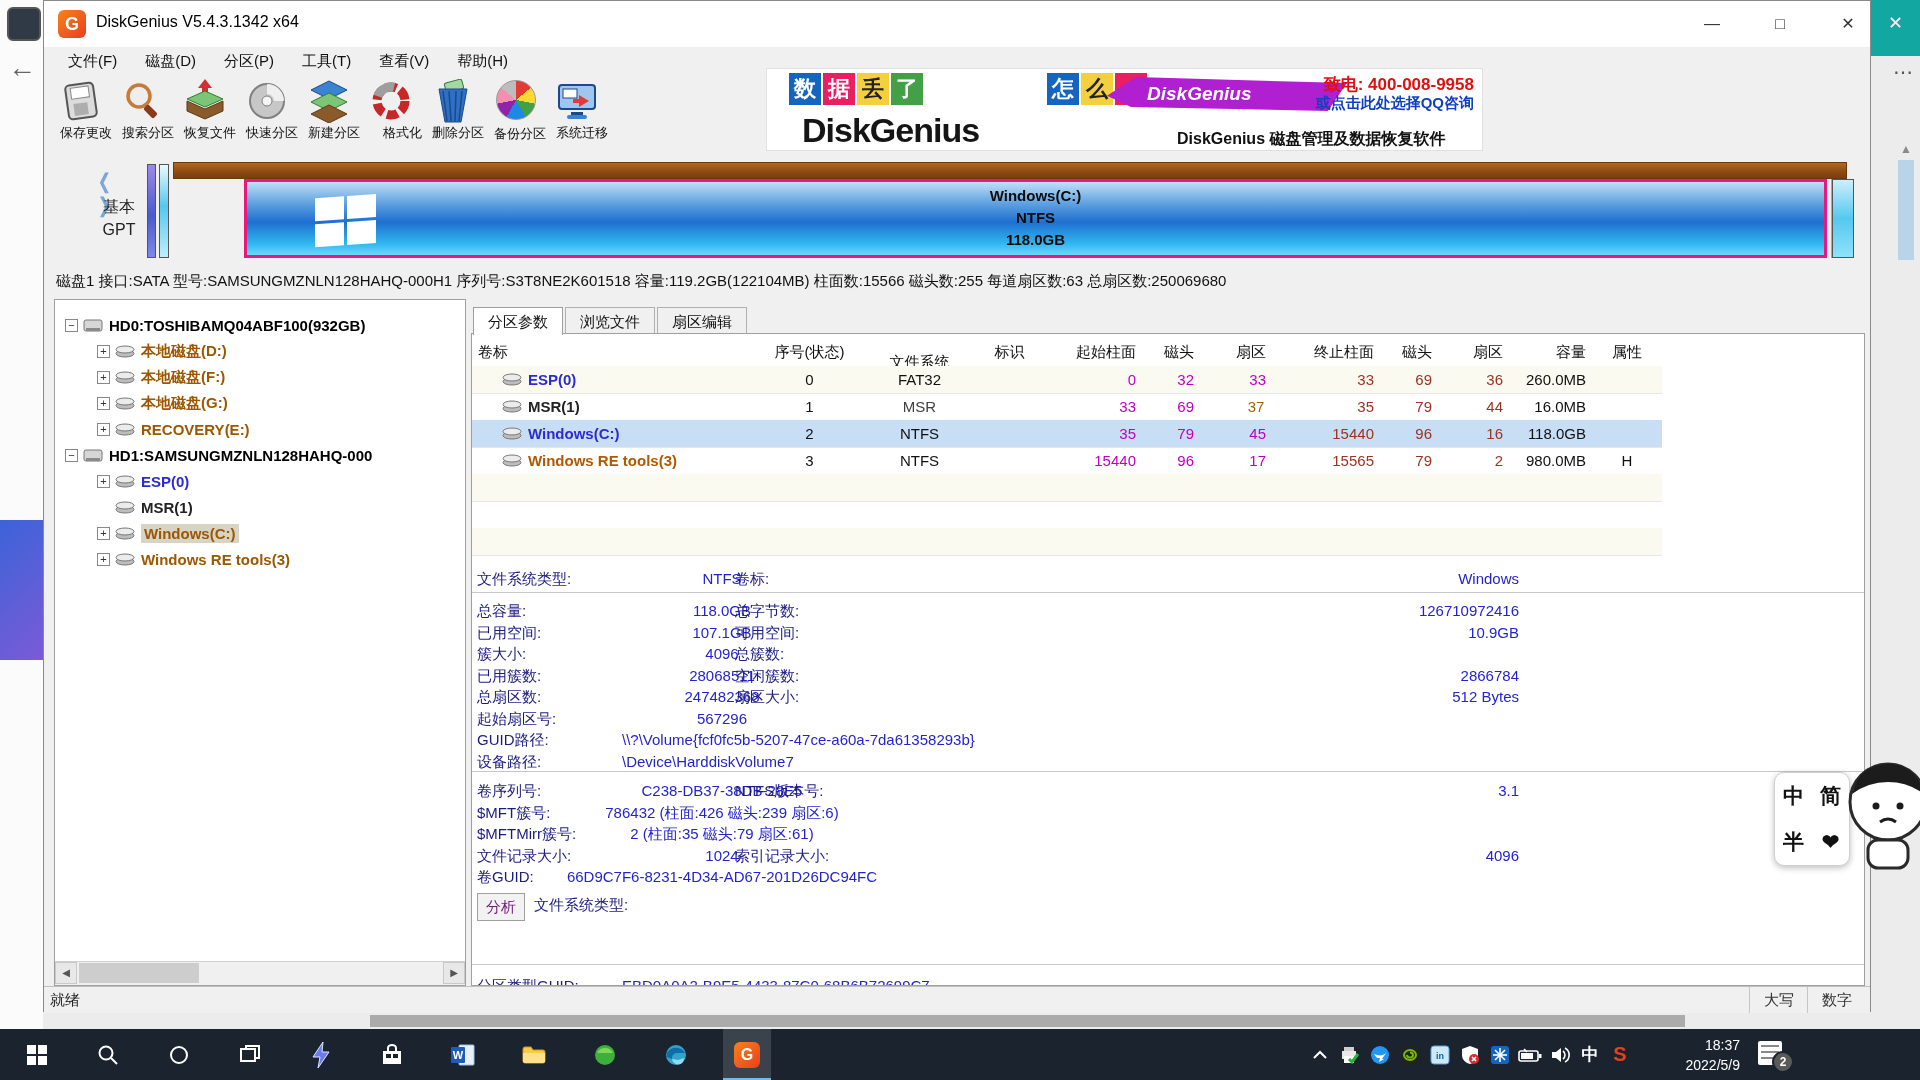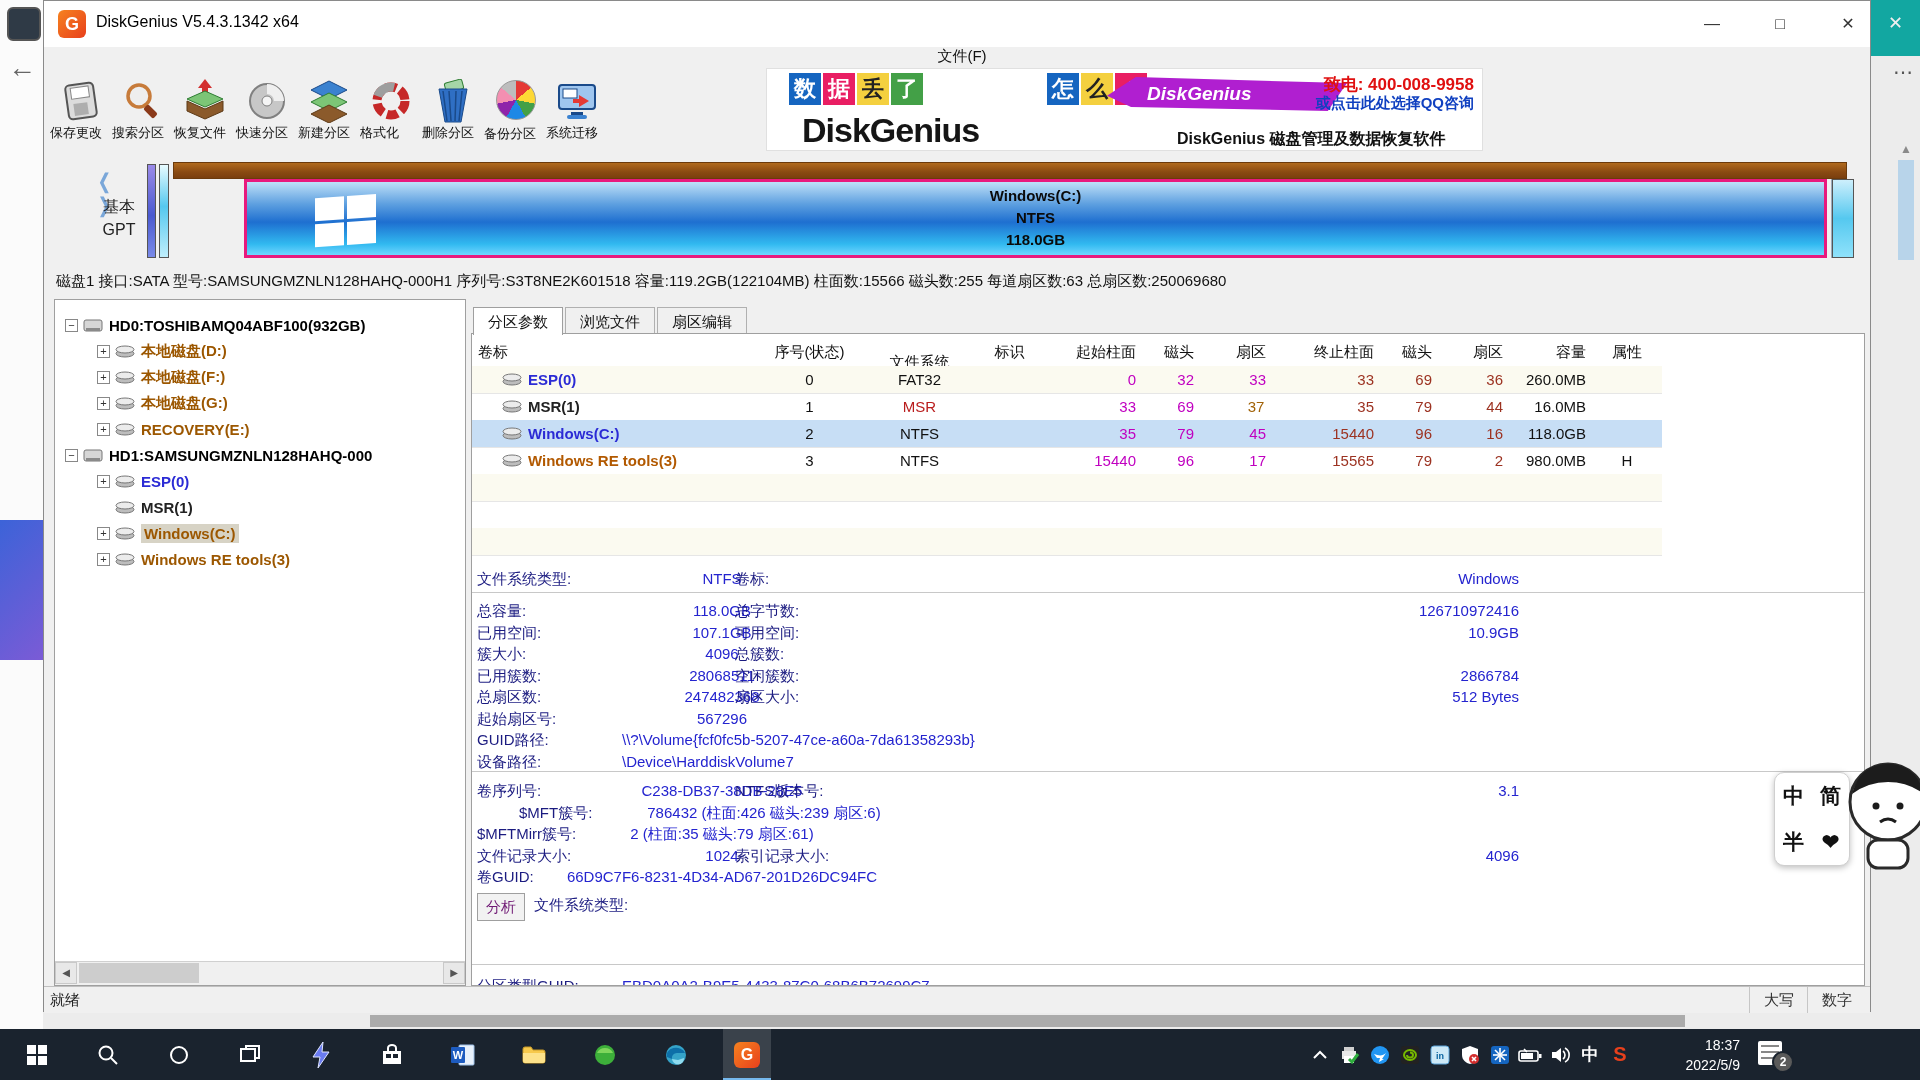--- a/index.html
+++ b/index.html
@@ -18,25 +18,25 @@
   .bg-right .thumb{position:absolute;left:27px;top:160px;width:16px;height:100px;background:#b8d4ea;}
   .under-strip{position:absolute;left:43px;top:1012px;width:1828px;height:17px;background:#ececec;}
   .under-strip .thumb{position:absolute;left:327px;top:3px;width:1315px;height:12px;background:#ababab;}
   
   .win{position:absolute;left:43px;top:0;width:1828px;height:1012px;background:#f0f0f0;border:1px solid #8a8a8a;box-sizing:border-box;}
   .titlebar{position:absolute;left:0;top:0;width:100%;height:46px;background:#fff;}
   .titlebar .logo{position:absolute;left:14px;top:9px;width:28px;height:28px;border-radius:6px;
      background:linear-gradient(135deg,#f6821f,#e8401c);color:#fff;font-weight:bold;font-size:18px;text-align:center;line-height:28px;}
   .titlebar .title{position:absolute;left:52px;top:12px;font-size:16px;color:#000;}
   .winctl{position:absolute;top:0;width:46px;height:46px;text-align:center;line-height:46px;font-size:16px;color:#333;}
-  .menubar{position:absolute;left:0;top:46px;width:100%;height:28px;background:#f0f0f0;display:flex;align-items:center;padding-left:10px;box-sizing:border-box;flex-direction:column;}
+  .menubar{position:absolute;left:0;top:46px;width:100%;height:28px;background:#f0f0f0;display:flex;align-items:center;padding-left:10px;box-sizing:border-box;}
   .menu-item{padding:0 14px;font-size:15px;color:#111;}
   
   .toolbar{position:absolute;left:0;top:74px;width:100%;height:78px;background:#f0f0f0;}
-  .tb-item{position:absolute;top:2px;width:62px;height:74px;text-align:left;}
+  .tb-item{position:absolute;top:2px;width:62px;height:74px;text-align:right;}
   .tb-icon{width:44px;height:44px;margin:2px auto 1px auto;}
   .tb-label{font-size:13px;color:#111;white-space:nowrap;}
   
   .banner{position:absolute;left:722px;top:67px;width:717px;height:83px;background:#fff;overflow:hidden;border:1px solid #e0e0e0;box-sizing:border-box;}
   .tile{position:absolute;top:4px;width:32px;height:32px;font-size:22px;font-weight:bold;text-align:center;line-height:32px;}
   .banner .bigbrand{position:absolute;left:35px;top:42px;font-size:34px;font-weight:900;color:#151515;letter-spacing:-1px;}
   .banner .ribbon{position:absolute;left:340px;top:8px;width:240px;height:34px;background:#b01fd0;
       clip-path:polygon(0 55%,12% 0,100% 18%,92% 100%,10% 88%);}
   .banner .ribbon span{position:absolute;left:40px;top:6px;color:#fff;font-size:19px;font-weight:bold;font-style:italic;}
   .banner .phone{position:absolute;right:8px;top:4px;color:#e01010;font-size:17px;font-weight:bold;}
@@ -414,21 +414,21 @@
           </div>
           <div class="prow" style="top: 59px;">
             <div class="pcell pname" style="left: 0px; width: 285px; text-align: left;">
               <svg width="20" height="13">
                 <ellipse cx="10" cy="8.5" rx="9" ry="3.5" fill="#bdbdbd" stroke="#777"></ellipse>
                 <ellipse cx="10" cy="4.5" rx="9" ry="3.5" fill="#ececec" stroke="#777"></ellipse>
               </svg>
               <span style="color: rgb(34, 34, 34);">MSR(1)</span>
             </div>
             <div class="pcell" style="left: 285px; width: 105px; text-align: center; color: rgb(17, 17, 17);">1</div>
-            <div class="pcell" style="left: 390px; width: 115px; text-align: center; color: #b91c1c;">MSR</div>
+            <div class="pcell" style="left: 390px; width: 115px; text-align: center; color: #404040;">MSR</div>
             <div class="pcell" style="left: 505px; width: 65px; text-align: center; color: rgb(17, 17, 17);"></div>
             <div class="pcell" style="left: 570px; width: 100px; text-align: right; color: rgb(192, 0, 192);">33</div>
             <div class="pcell" style="left: 670px; width: 58px; text-align: right; color: rgb(192, 0, 192);">69</div>
             <div class="pcell" style="left: 748px; width: 72px; text-align: center; color: #a16207;">37</div>
             <div class="pcell" style="left: 800px; width: 108px; text-align: right; color: rgb(156, 50, 33);">35</div>
             <div class="pcell" style="left: 908px; width: 58px; text-align: right; color: rgb(156, 50, 33);">79</div>
             <div class="pcell" style="left: 966px; width: 71px; text-align: right; color: rgb(156, 50, 33);">44</div>
             <div class="pcell" style="left: 1037px; width: 83px; text-align: right; color: rgb(17, 17, 17);">16.0MB</div>
             <div class="pcell" style="left: 1120px; width: 70px; text-align: center; color: rgb(17, 17, 17);"></div>
           </div>
@@ -525,21 +525,21 @@
           <div class="drow" style="top: 417px;">
             <span class="dl1">设备路径:</span>
             <span class="dvlong">\Device\HarddiskVolume7</span>
           </div>
           <div class="drow" style="top: 446px;">
             <span class="dl1">卷序列号:</span>
             <span class="dv1">C238-DB37-38DB-28E5</span>
             <span class="dl2">NTFS版本号:</span>
             <span class="dv2">3.1</span>
           </div>
-          <div class="drow" style="top: 468px; margin-left: 42px;">
+          <div class="drow" style="top: 468px;">
             <span class="dl1">$MFT簇号:</span>
             <span class="dv1">786432 (柱面:426 磁头:239 扇区:6)</span>
           </div>
           <div class="drow" style="top: 489px;">
             <span class="dl1">$MFTMirr簇号:</span>
             <span class="dv1">2 (柱面:35 磁头:79 扇区:61)</span>
           </div>
           <div class="drow" style="top: 511px;">
             <span class="dl1">文件记录大小:</span>
             <span class="dv1">1024</span>

